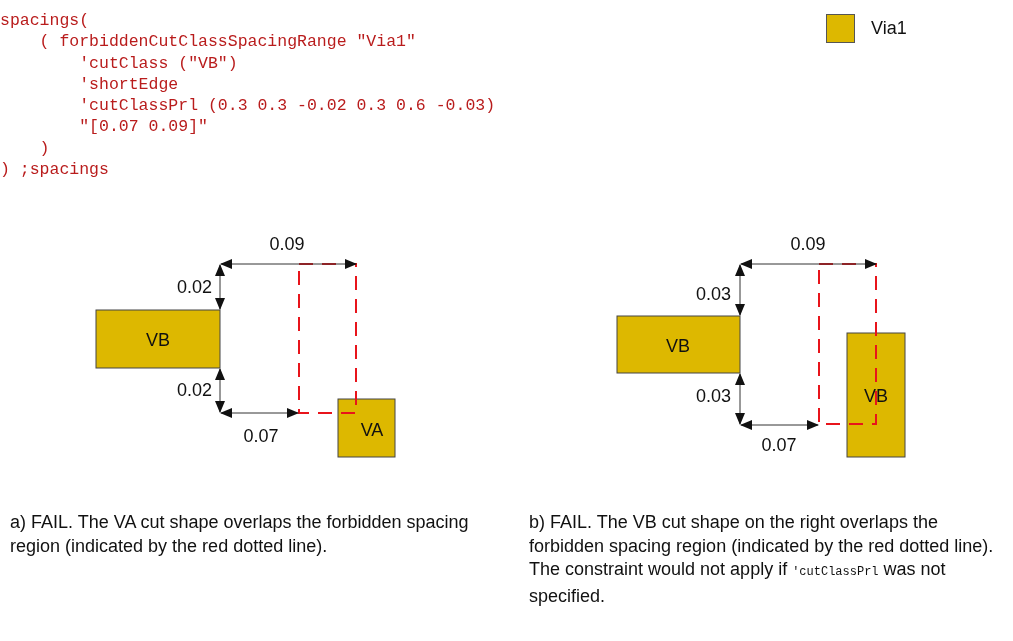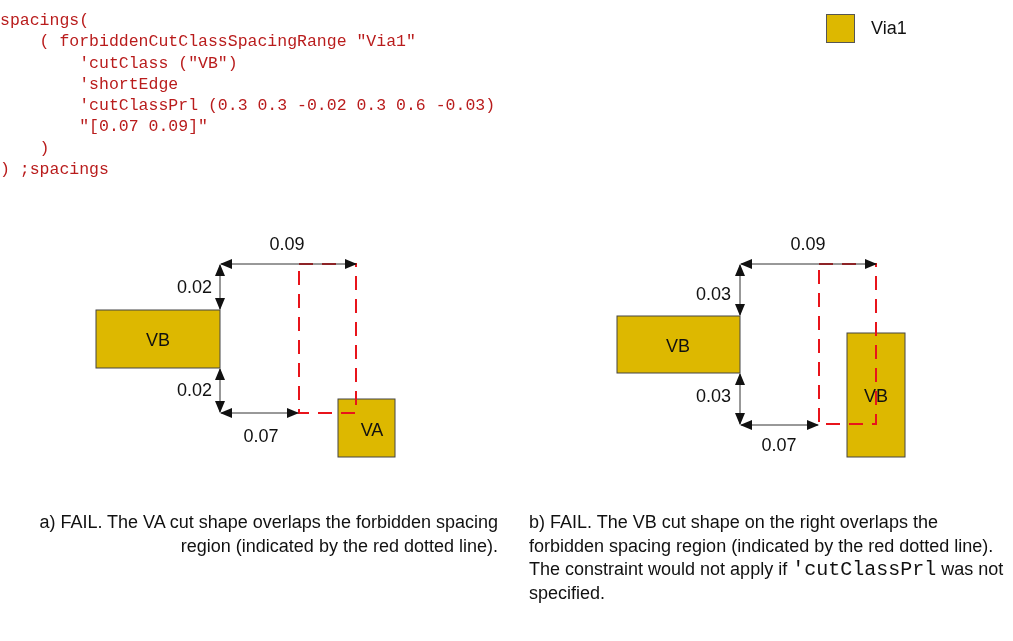--- a/index.html
+++ b/index.html
@@ -12,21 +12,21 @@
   }
   .code .line { display: block; }
   .legend { position: absolute; left: 826px; top: 14px; display: flex; align-items: center; }
   .legend .swatch { width: 29px; height: 29px; background: #DDB800; border: 1px solid #555; box-sizing: border-box; }
   .legend .label { margin-left: 16px; font-family: "Liberation Sans", "DejaVu Sans", sans-serif; font-size: 18px; color: #111; }
   svg.fig { position: absolute; left: 0; top: 0; }
   .caption {
     position: absolute; font-family: "Liberation Sans", "DejaVu Sans", sans-serif;
     font-size: 18px; line-height: 23.5px; color: #111;
   }
-  .caption .mono { font-family: "Liberation Mono", "DejaVu Sans Mono", monospace; font-size: 20px; }
+  .caption .mono { font-family: "Liberation Mono", "DejaVu Sans Mono", monospace; font-size: 12px; }
   svg text { font-family: "Liberation Sans", "DejaVu Sans", sans-serif; font-size: 18px; fill: #111; }
 </style>
 </head>
 <body>
 
 <pre class="code"><span class="line">spacings(</span><span class="line">    ( forbiddenCutClassSpacingRange "Via1"</span><span class="line">        'cutClass ("VB")</span><span class="line">        'shortEdge</span><span class="line">        'cutClassPrl (0.3 0.3 -0.02 0.3 0.6 -0.03)</span><span class="line">        "[0.07 0.09]"</span><span class="line">    )</span><span class="line">) ;spacings</span></pre>
 
 <div class="legend">
   <div class="swatch"></div>
   <span class="label">Via1</span>
@@ -77,15 +77,15 @@
     <text x="731" y="300" text-anchor="end">0.03</text>
 
     <line x1="740" y1="374" x2="740" y2="424" stroke="#333" stroke-width="1" marker-start="url(#ah)" marker-end="url(#ah)"></line>
     <text x="731" y="402" text-anchor="end">0.03</text>
 
     <line x1="741" y1="425" x2="818" y2="425" stroke="#333" stroke-width="1" marker-start="url(#ah)" marker-end="url(#ah)"></line>
     <text x="779" y="451" text-anchor="middle">0.07</text>
   </g>
 </svg>
 
-<div class="caption" style="left:18px; top:511px; width:480px;text-align:right;">a) FAIL. The VA cut shape overlaps the forbidden spacing region (indicated by the red dotted line).</div>
+<div class="caption" style="left:10px; top:511px; width:480px;">a) FAIL. The VA cut shape overlaps the forbidden spacing region (indicated by the red dotted line).</div>
 
 <div class="caption" style="left:529px; top:511px; width:475px;"><span>b) FAIL. The VB cut shape on the right overlaps the forbidden spacing region (indicated by the red dotted line). The constraint would not apply if </span><span class="mono">'cutClassPrl</span><span> was not specified.</span></div>
 
 </body></html>

